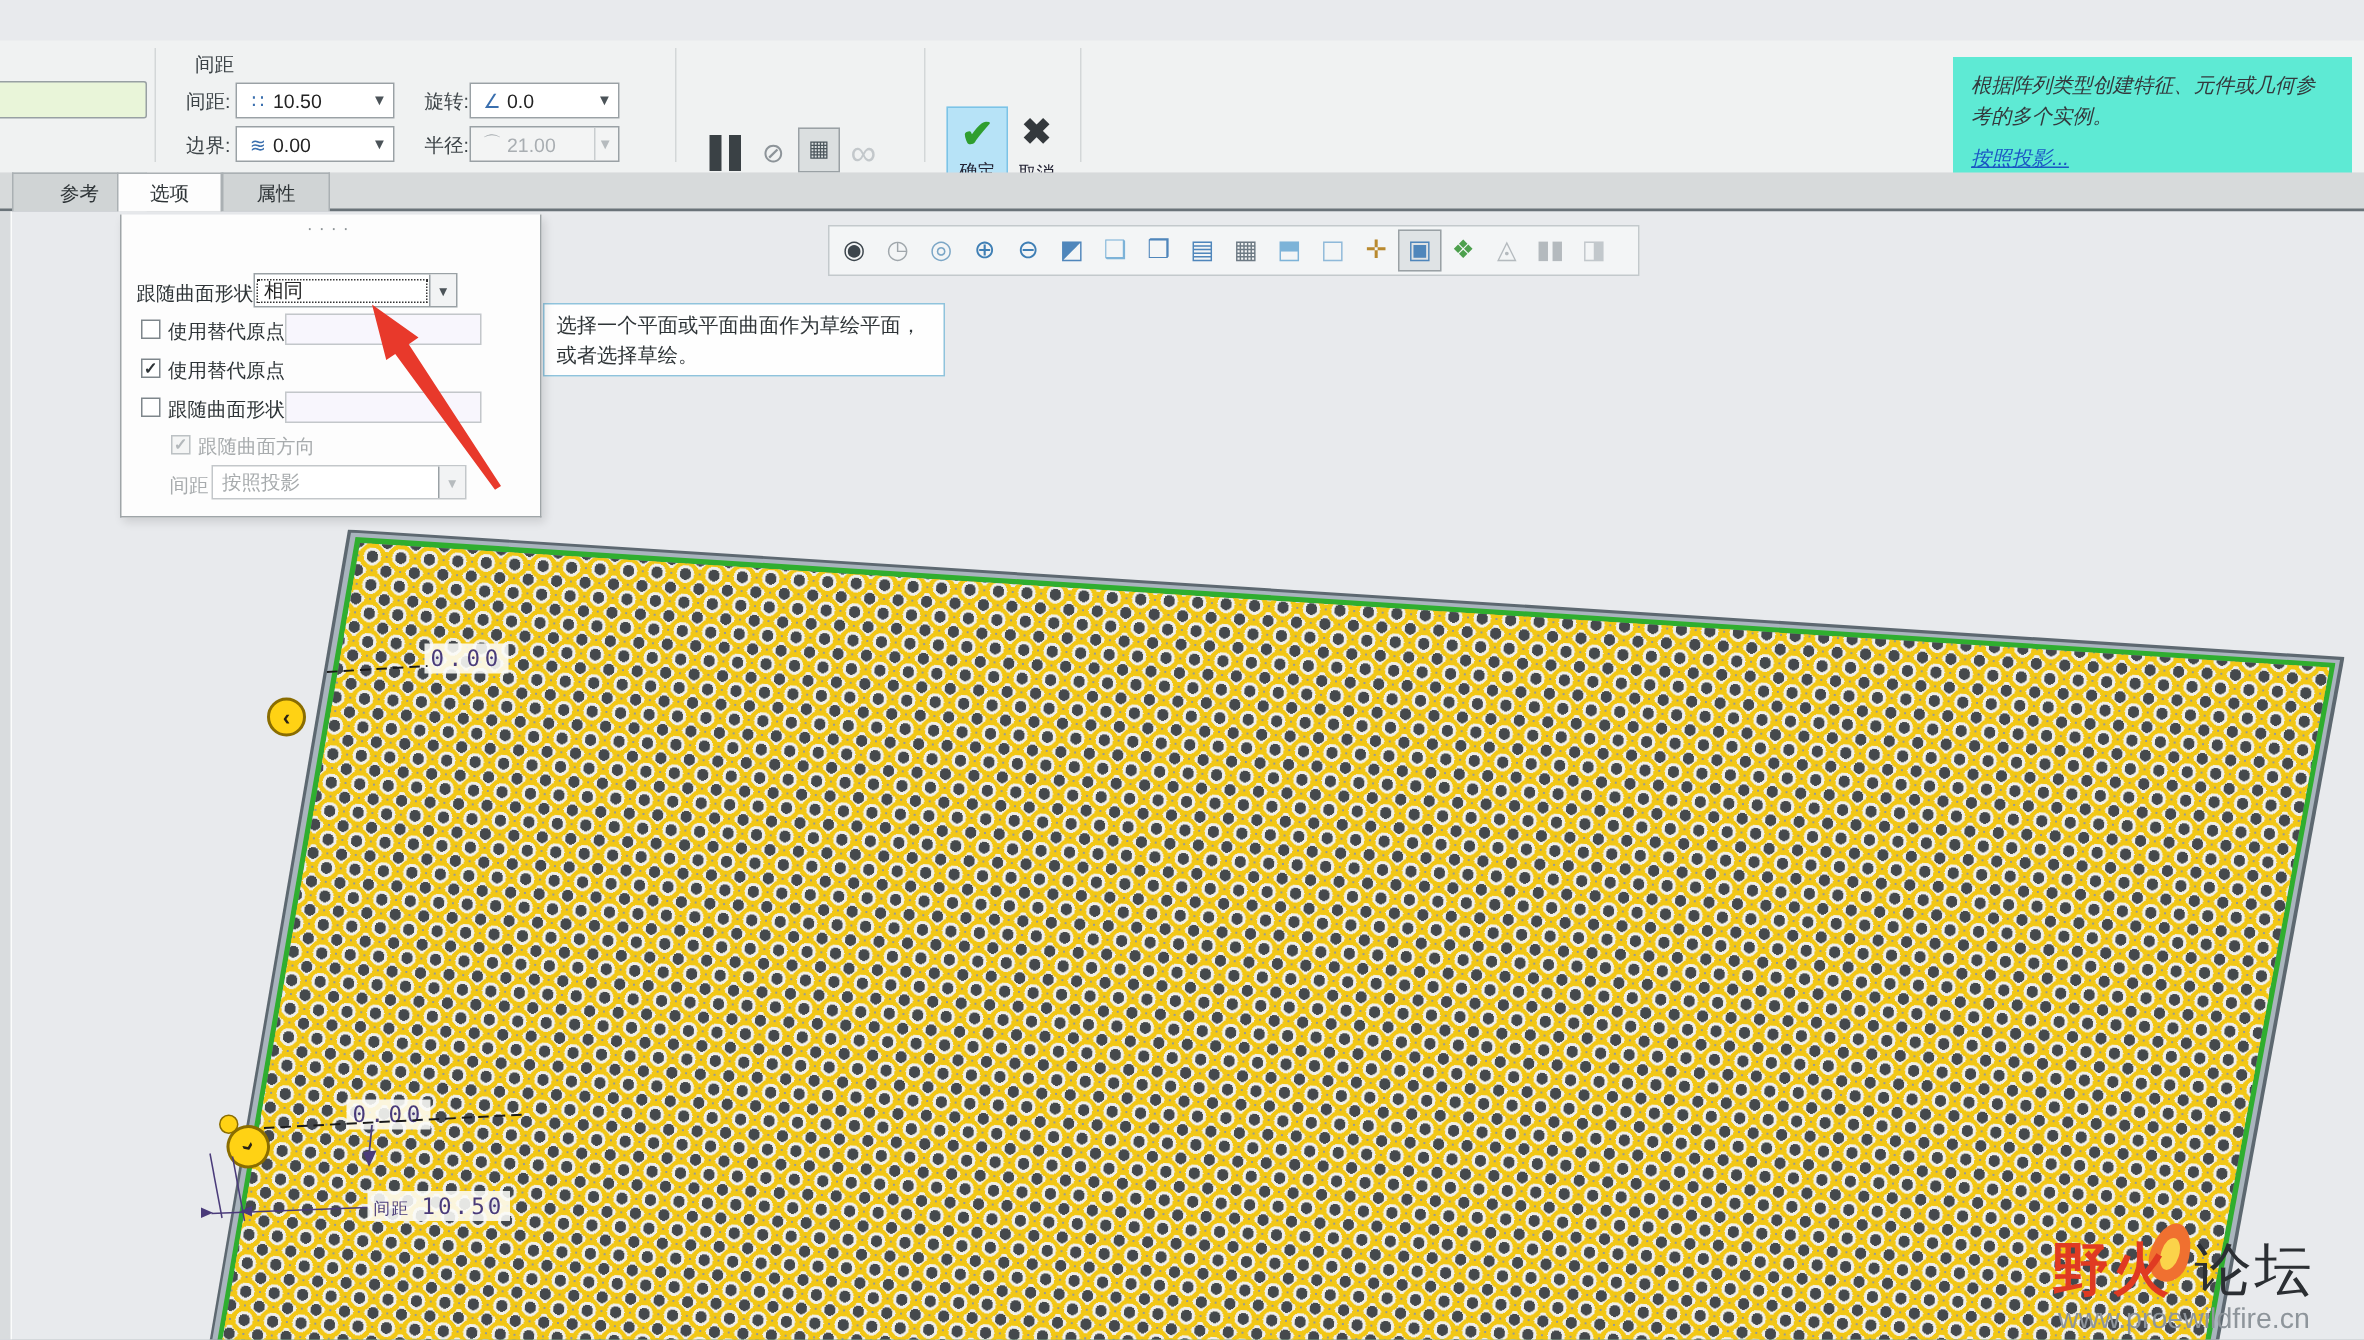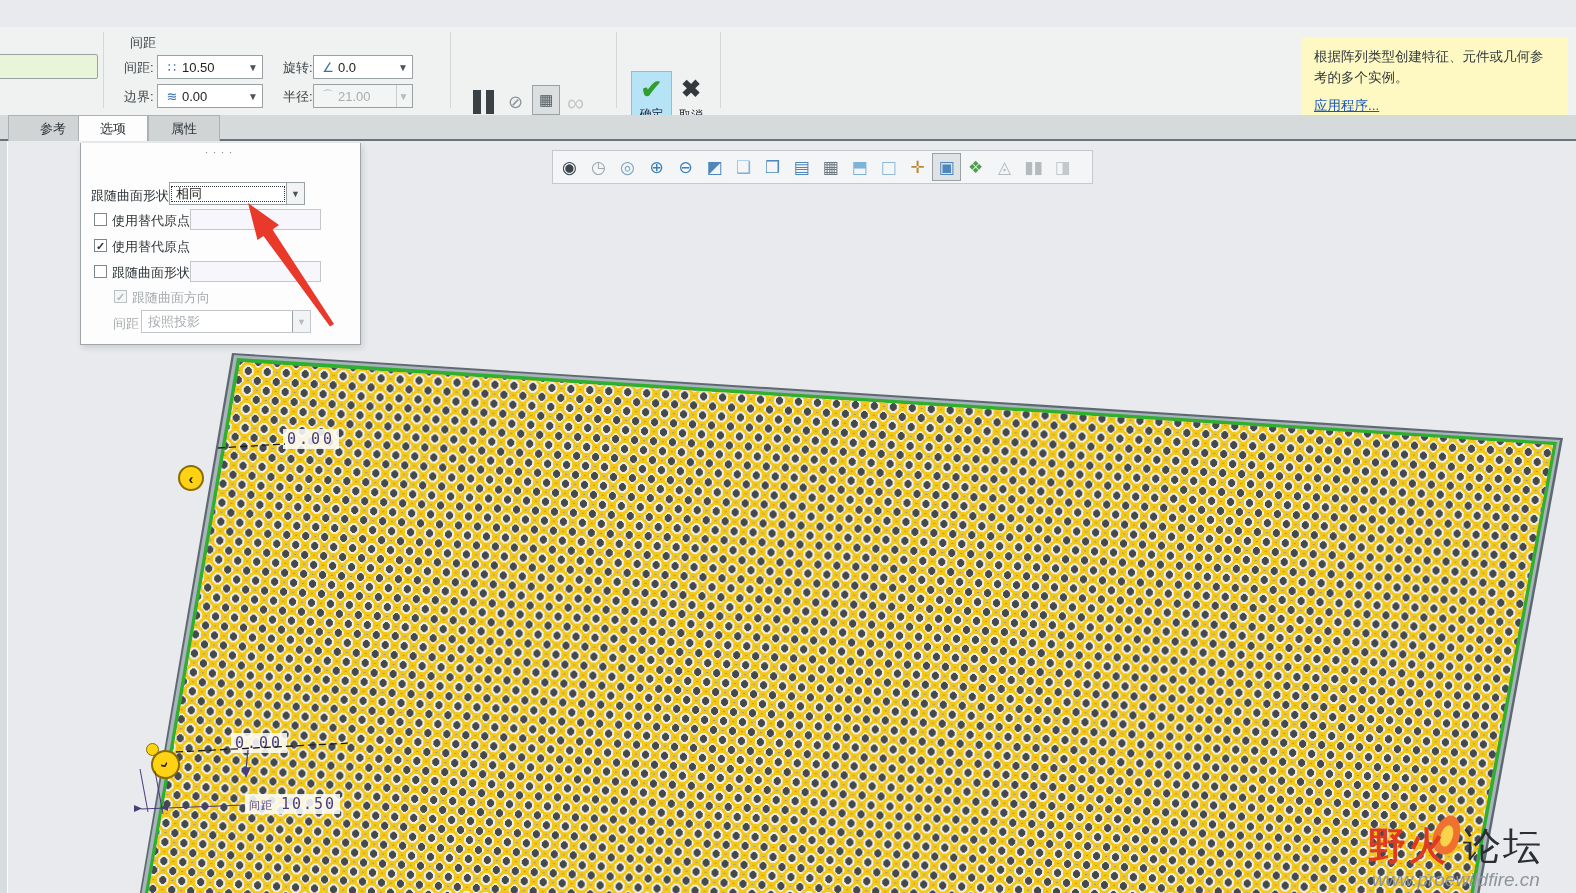--- a/index.html
+++ b/index.html
@@ -34,21 +34,21 @@
   .rb-glyph { position:absolute; font-size:18px; cursor:pointer; }
   .rb-toggle { position:absolute; left:532px; top:58px; width:28px; height:30px; background:#dbdfe0; border:1px solid #9aa1a5; color:#4b565c; font-size:15px; text-align:center; line-height:28px; cursor:pointer; }
   .ok-btn { position:absolute; left:631px; top:44px; width:41px; height:59px; background:#b7e3f7; border:1px solid #7cc3e6; text-align:center; cursor:pointer; }
   .ok-btn .chk { font-size:26px; color:#2f9e2f; line-height:34px; font-weight:bold; }
   .ok-btn .lbl { font-size:12px; color:#223; }
   .cancel-btn { position:absolute; left:671px; top:44px; width:40px; height:59px; text-align:center; cursor:pointer; }
   .cancel-btn .x { font-size:24px; color:#34393d; line-height:36px; font-weight:bold; }
   .cancel-btn .lbl { font-size:12px; color:#223; }
 
   
-  .help-panel { position:absolute; left:1302px; top:38px; width:266px; height:90px; background:#fef9c3; padding:9px 12px; }
+  .help-panel { position:absolute; left:1302px; top:38px; width:266px; height:90px; background:#5eead4; padding:9px 12px;font-style:italic; }
   .help-panel .txt { font-size:13.5px; color:#33393d; line-height:1.55; }
   .help-panel a { display:inline-block; margin-top:8px; font-size:13.5px; color:#1a56c4; text-decoration:underline; cursor:pointer; }
 
   
   .tabstrip { position:absolute; left:0; top:115px; width:1576px; height:26px; background:#d7dadb; border-bottom:2px solid #6a7379; }
   .d-tab { position:absolute; top:0; height:26px; background:#d0d4d5; border:1px solid #aab0b3; border-bottom:none; font-size:13px; color:#2e3437; display:flex; align-items:center; justify-content:center; cursor:pointer; }
   .d-tab.active { background:#fdfdfd; z-index:2; }
 
   
   .viewport { position:absolute; left:0; top:141px; width:1576px; height:752px; background:#e8eaed; }
@@ -100,21 +100,21 @@
 
   
   .tooltip { position:absolute; left:362px; top:61px; width:268px; height:49px; background:#fefefe; border:1px solid #8fc3dc; padding:4px 8px; font-size:13.5px; color:#2e3437; line-height:1.45; z-index:25; }
 
   
   .watermark { position:absolute; left:1368px; top:680px; width:205px; height:76px; z-index:40; }
   .wm-flame { position:absolute; left:66px; top:-6px; width:26px; height:40px; background:#f07030; border-radius:50% 50% 50% 50%/60% 60% 40% 40%; transform:rotate(18deg); }
   .wm-flame::after { content:""; position:absolute; left:7px; top:10px; width:12px; height:22px; background:#fbd34a; border-radius:50%; }
   .wm-red { position:absolute; left:0; top:0; font-size:38px; font-weight:bold; color:#e03a22; letter-spacing:2px; }
   .wm-dark { position:absolute; left:95px; top:0; font-size:38px; color:#2b2f33; letter-spacing:2px; }
-  .wm-site { position:absolute; left:4px; top:48px; font-size:19px; font-style:italic; color:#8e959b; }
+  .wm-site { position:absolute; left:4px; top:48px; font-size:19px; color:#8e959b; }
 
   svg.overlay { position:absolute; left:0; top:0; pointer-events:none; }
   .z-dims { z-index:5; } .z-arrow { z-index:50; }
 </style>
 </head>
 <body>
 
 <div class="stage">
 
 
@@ -164,21 +164,21 @@
     </div>
     <div class="cancel-btn">
       <div class="x">✖</div>
       <div class="lbl">取消</div>
     </div>
     <div class="vsep" style="left:720px"></div>
   </div>
 
   <div class="help-panel">
     <div class="txt">根据阵列类型创建特征、元件或几何参考的多个实例。</div>
-    <a>应用程序...</a>
+    <a>按照投影...</a>
   </div>
 
   <div class="tabstrip">
     <div class="d-tab" style="left:8px;width:90px">参考</div>
     <div class="d-tab active" style="left:78px;width:70px">选项</div>
     <div class="d-tab" style="left:148px;width:72px">属性</div>
   </div>
 
   <div class="viewport">
     <div class="left-strip"></div>
@@ -236,20 +236,21 @@
     <div class="handle" style="left:146px;top:602px;width:13px;height:13px;border-width:1.5px"></div>
     <div class="handle" style="left:151px;top:609px;width:29px;height:29px;font-size:16px;transform:rotate(65deg)">›</div>
 
     <div class="watermark">
       <div class="wm-flame"></div>
       <span class="wm-red">野火</span>
       <span class="wm-dark">论坛</span>
       <div class="wm-site">www.proewildfire.cn</div>
     </div>
 
+    <div class="tooltip">选择一个平面或平面曲面作为草绘平面，或者选择草绘。</div>
   </div>
 
   <div class="opt-panel">
     <div class="drag-dots">····</div>
 
     <div class="op-row" style="left:10px;top:44px">跟随曲面形状</div>
     <div class="op-combo focused" style="left:88px;top:39px;width:136px">
       <span class="val val-wrap">相同</span>
       <span class="btn">▼</span>
     </div>

